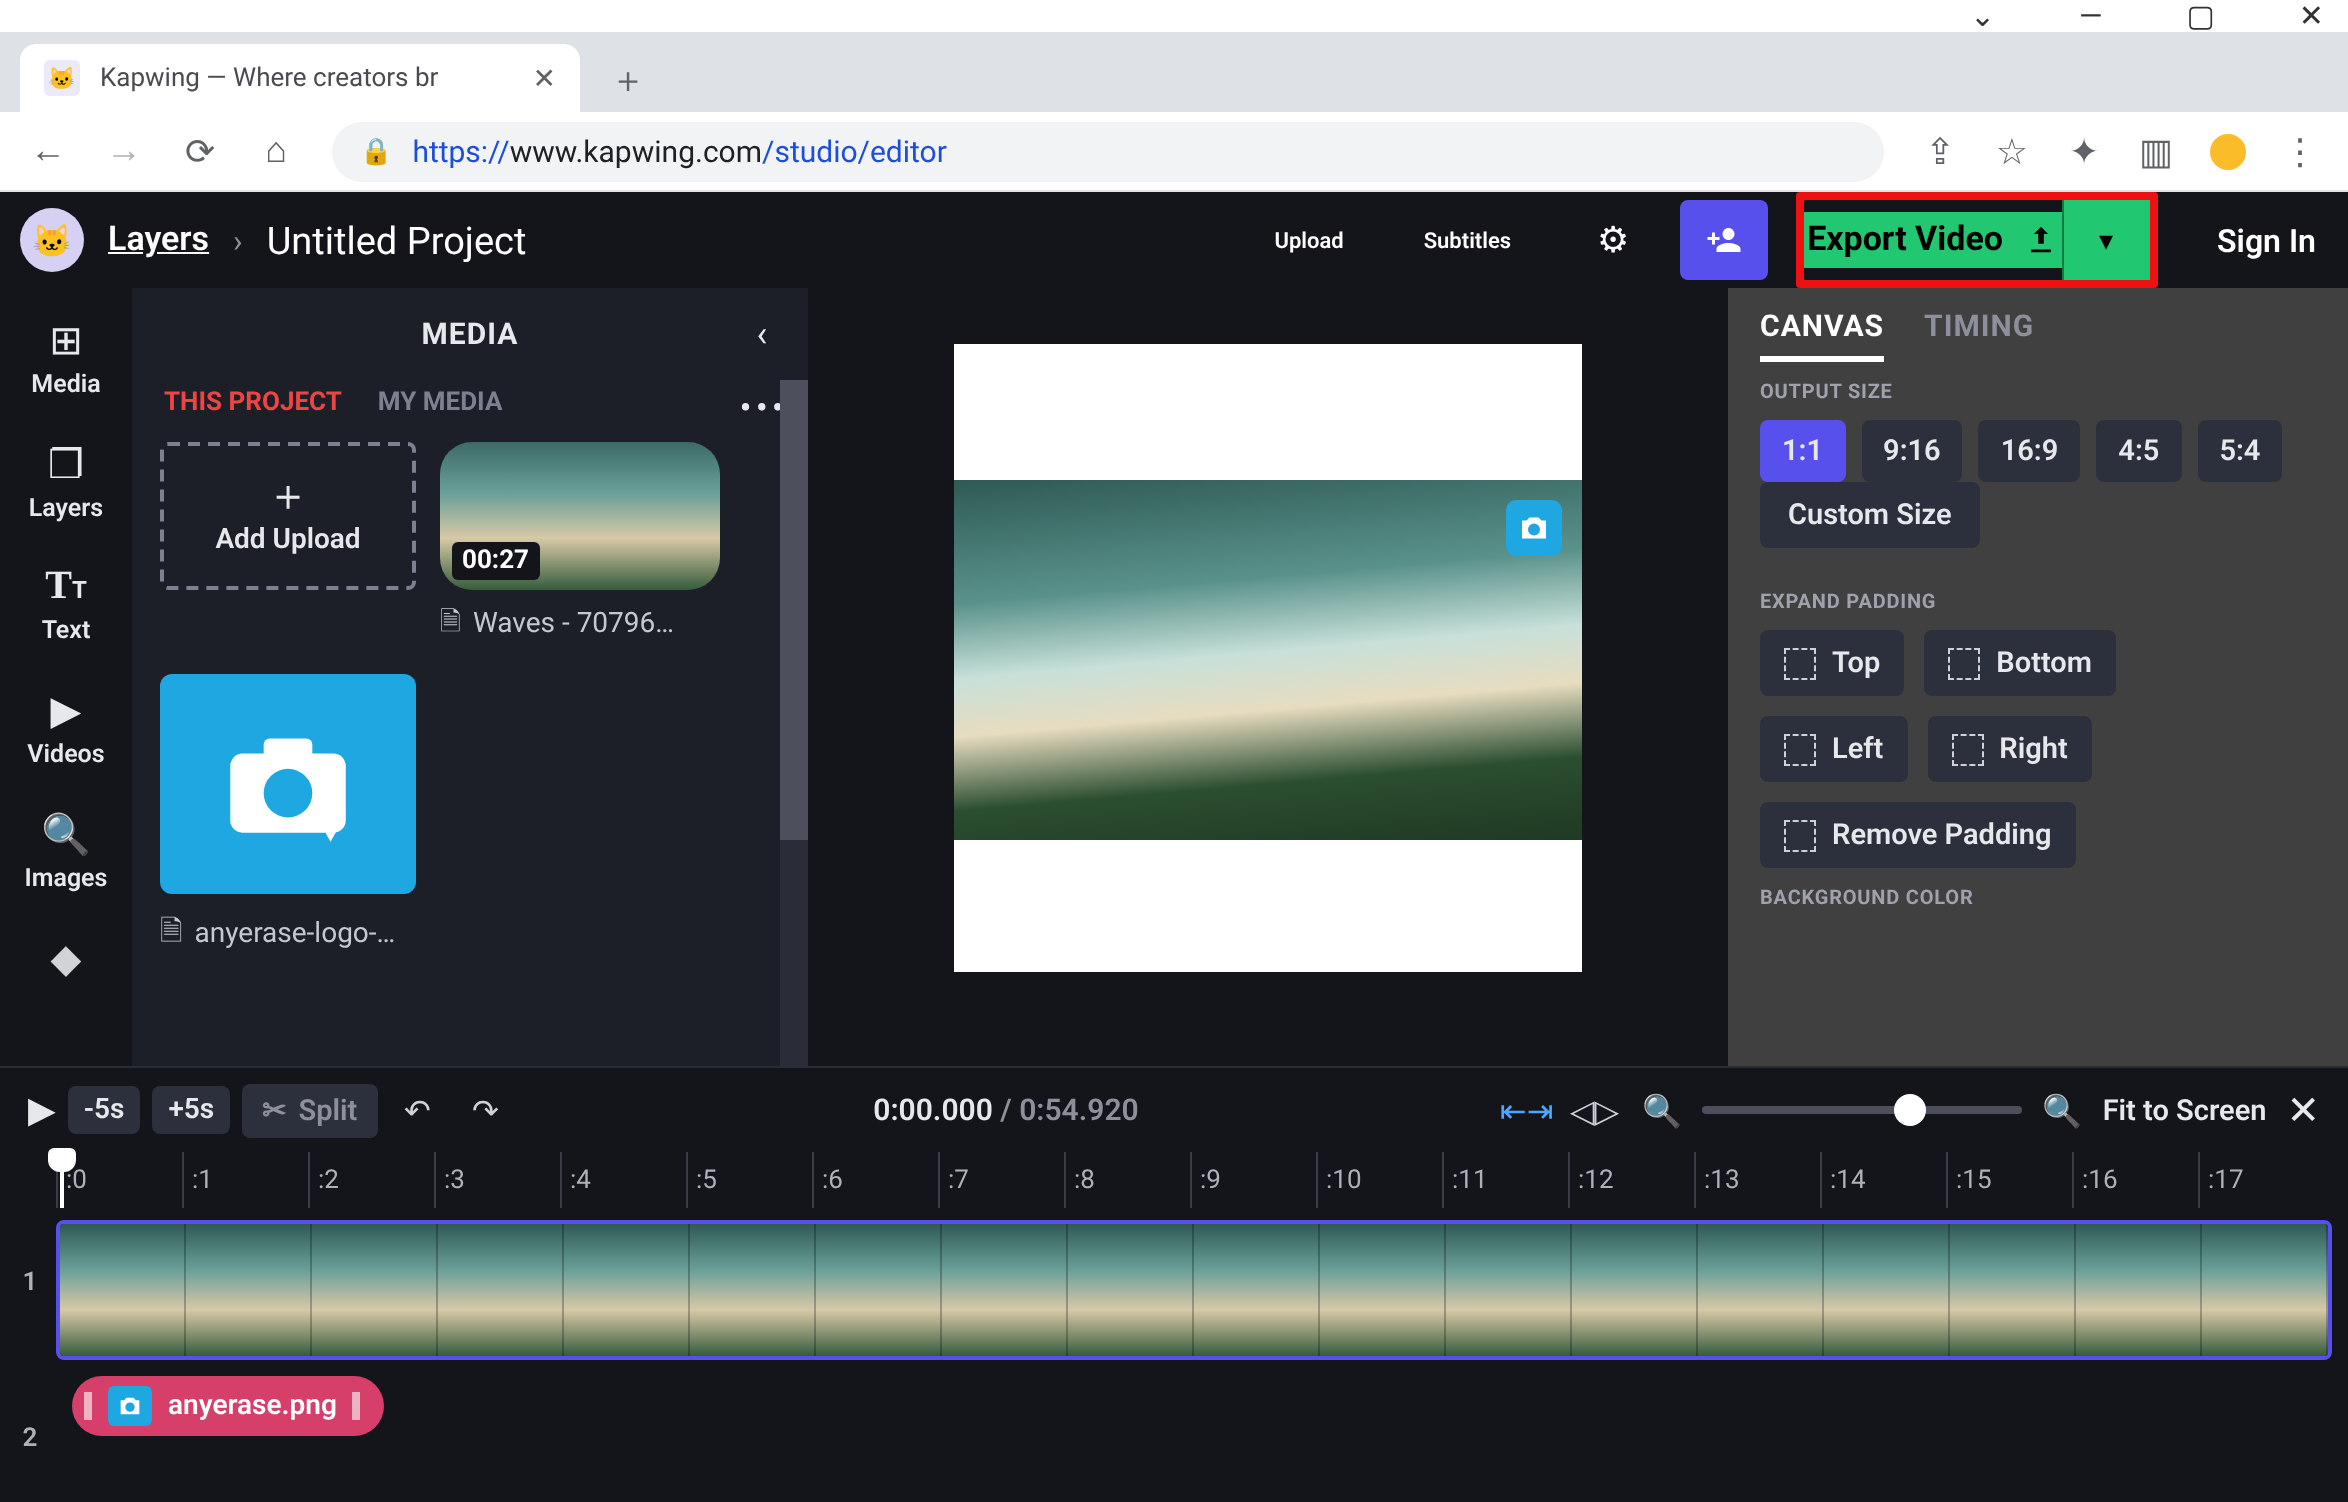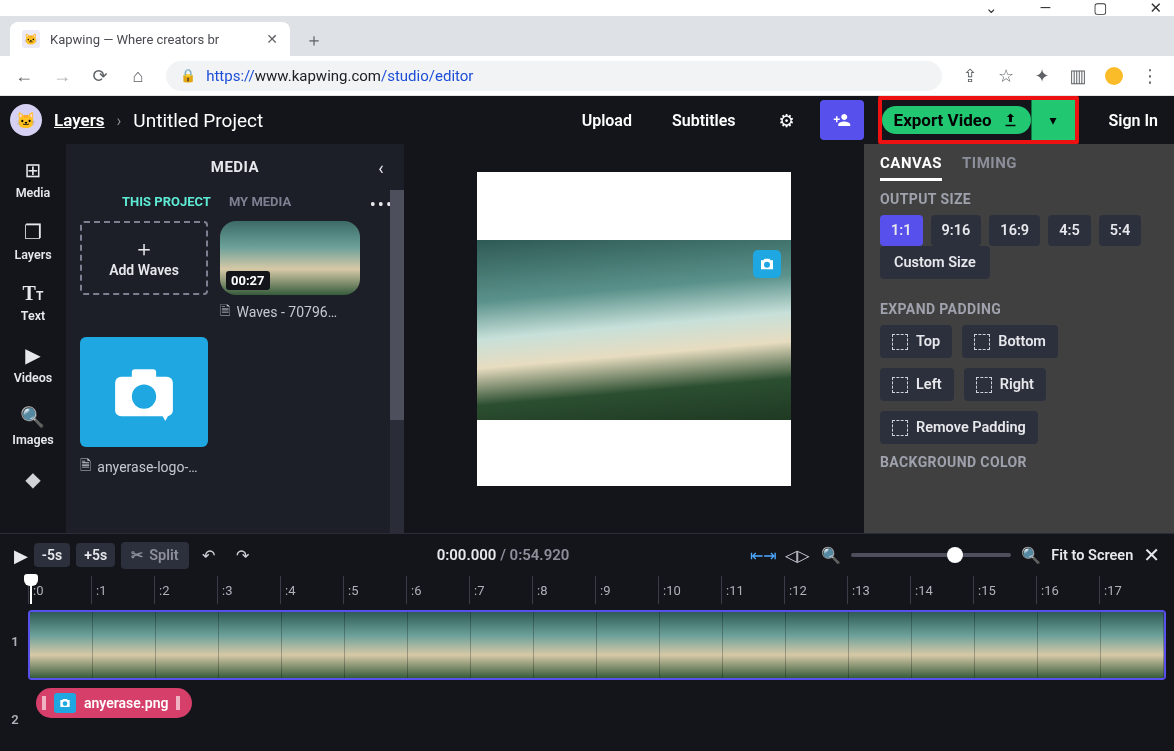--- a/index.html
+++ b/index.html
@@ -29,42 +29,42 @@
 .ext-icon { width: 18px; height: 18px; border-radius: 50%; background: #fbbc2a; }
 
 
 .app { background: #13151b; color: #fff; height: 655px; display: flex; flex-direction: column; }
 .app-header { height: 48px; display: flex; align-items: center; padding: 0 16px 0 10px; gap: 12px; background: #13151b; }
 .brand-logo { width: 32px; height: 32px; border-radius: 50%; background: #d6d0f2; display: flex; align-items: center; justify-content: center; font-size: 16px; }
 .brand-name { font-size: 17px; font-weight: 600; text-decoration: underline; }
 .crumb-sep { color: #8d8f9a; font-size: 16px; }
 .project-name { color: #ffffff; font-size: 19px; }
 .spacer { flex: 1; }
-.hdr-link { font-size: 16px; font-weight: 600; padding: 6px 4px; text-align: right; }
+.hdr-link { font-size: 11px; font-weight: 600; padding: 6px 4px; text-align: right; }
 .hdr-icon { width: 34px; height: 34px; display: flex; align-items: center; justify-content: center; font-size: 18px; }
 .invite-btn { background: #5850ec; width: 44px; height: 40px; border-radius: 4px; display: flex; align-items: center; justify-content: center; margin-left: 4px; font-size: 18px; }
 .export-wrap { display: flex; align-items: center; border: 4px solid #ee1111; border-radius: 2px; margin-left: 2px; }
-.export-btn { background: #22c771; color: #000; height: 28px; display: flex; align-items: center; padding: 0 12px; gap: 10px; font-size: 17px; font-weight: 700; border-radius: 14px; }
+.export-btn { background: #22c771; color: #000; height: 28px; display: flex; align-items: center; padding: 0 2px; gap: 10px; font-size: 17px; font-weight: 700; }
 .export-caret { background: #22c771; color: #000; width: 44px; height: 40px; display: flex; align-items: center; justify-content: center; border-left: 1px solid #0f7a43; font-size: 14px; }
 .signin { font-size: 16px; font-weight: 600; margin-left: 18px; }
 
 
 .app-body { flex: 1; display: flex; min-height: 0; }
 .left-rail { width: 66px; background: #13151b; display: flex; flex-direction: column; align-items: center; padding-top: 8px; gap: 8px; }
 .rail-item { display: flex; flex-direction: column; align-items: center; gap: 3px; padding: 6px 0; width: 100%; color: #e7e8ec; }
 .rail-item .ri-icon { font-size: 20px; }
 .rail-item .ri-label { font-size: 12.5px; font-weight: 600; }
 
 .media-panel { width: 338px; background: #1c1f28; display: flex; flex-direction: column; position: relative; }
 .media-panel-hdr { height: 46px; display: flex; align-items: center; justify-content: center; position: relative; color: #e7e8ec; }
 .media-panel-hdr h3 { font-size: 15px; font-weight: 700; letter-spacing: 0.5px; }
 .collapse-caret { position: absolute; right: 10px; top: 10px; font-size: 18px; color: #e7e8ec; width: 26px; height: 26px; display: flex; align-items: center; justify-content: center; }
 .panel-more { position: absolute; right: 10px; top: 50px; font-size: 18px; color: #e7e8ec; letter-spacing: 2px; }
 .media-tabs { display: flex; gap: 18px; padding: 4px 16px 8px; font-size: 13px; font-weight: 700; }
-.media-tabs .mt-active { color: #5eead4; margin-left: 40px; }
+.media-tabs .mt-active { color: #ef4444; }
 .media-tabs .mt { color: #7d8090; }
 .media-grid { display: flex; flex-wrap: wrap; gap: 12px; padding: 4px 14px; }
 .add-media { width: 128px; height: 74px; border: 2px dashed #7d8090; border-radius: 4px; display: flex; flex-direction: column; align-items: center; justify-content: center; color: #e7e8ec; gap: 2px; }
 .add-media .plus { font-size: 22px; font-weight: 300; line-height: 1; }
 .add-media .lbl { font-size: 14px; font-weight: 600; }
 .media-card { width: 140px; display: flex; flex-direction: column; gap: 6px; }
 .media-thumb { width: 140px; height: 74px; border-radius: 16px; background: linear-gradient(180deg,#3d6b67 0%,#6aa099 35%,#d7c9a7 65%,#355c3c 100%); position: relative; overflow: hidden; }
 .media-dur { position: absolute; left: 6px; bottom: 5px; background: #13151b; color: #fff; font-size: 13px; font-weight: 700; padding: 2px 5px; border-radius: 3px; }
 .media-name { display: flex; align-items: center; gap: 6px; color: #c6c8d1; font-size: 14px; }
 .media-name .file-ico { font-size: 13px; }
@@ -77,21 +77,21 @@
 .canvas-area { flex: 1; background: #13151b; display: flex; align-items: flex-start; justify-content: center; padding-top: 28px; }
 .canvas-stage { width: 314px; height: 314px; background: #fff; position: relative; }
 .stage-video { position: absolute; left: 0; top: 68px; width: 314px; height: 180px; background: linear-gradient(175deg,#2f5a55 0%,#5a928b 30%,#c7e0d9 48%,#e7dcc0 62%,#2b4e30 80%,#1f3a23 100%); }
 .stage-badge { position: absolute; right: 10px; top: 78px; width: 28px; height: 28px; background: #1ea7e1; border-radius: 5px; display:flex; align-items:center; justify-content:center; }
 
 .right-panel { width: 310px; background: #404040; padding: 10px 14px 0 16px; overflow: hidden; color: #e7e8ec; }
 .rp-tabs { display: flex; gap: 20px; border-bottom: none; margin-bottom: 10px; }
 .rp-tab { font-size: 15px; font-weight: 700; padding-bottom: 6px; letter-spacing: 0.5px; }
 .rp-tab.active { color: #fff; border-bottom: 3px solid #fff; }
 .rp-tab.inactive { color: #8d8f9a; }
-.rp-section-label { font-size: 14px; font-weight: 700; color: #9fa2ad; letter-spacing: 0.4px; margin: 8px 0; }
+.rp-section-label { font-size: 10px; font-weight: 700; color: #9fa2ad; letter-spacing: 0.4px; margin: 8px 0; }
 .ratio-row { display: flex; gap: 8px; flex-wrap: wrap; }
 .ratio-btn { background: #2c303c; border-radius: 4px; padding: 7px 11px; font-size: 14.5px; font-weight: 600; color: #e7e8ec; }
 .ratio-btn.active { background: #5850ec; }
 .custom-size { display: inline-block; background: #2c303c; border-radius: 4px; padding: 8px 14px; font-size: 14.5px; font-weight: 600; margin-bottom: 14px; }
 .pad-row { display: flex; gap: 10px; margin-bottom: 10px; }
 .pad-btn { background: #2c303c; border-radius: 4px; padding: 8px 12px; font-size: 14.5px; font-weight: 600; display: flex; align-items: center; gap: 8px; }
 .pad-ico { width: 16px; height: 16px; border: 1.5px dashed #cfd1da; display: inline-block; }
 
 
 .timeline { background: #13151b; height: calc(655px - 48px - 389px); display: flex; flex-direction: column; border-top: 1px solid #2a2d38; }
@@ -228,21 +228,21 @@
         <div class="collapse-caret">‹</div>
       </div>
       <div class="panel-more">•••</div>
       <div class="media-tabs">
         <span class="mt-active">THIS PROJECT</span>
         <span class="mt">MY MEDIA</span>
       </div>
       <div class="media-grid">
         <div class="add-media">
           <span class="plus">＋</span>
-          <span class="lbl">Add Waves</span>
+          <span class="lbl">Add Upload</span>
         </div>
         <div class="media-card">
           <div class="media-thumb">
             <span class="media-dur">00:27</span>
           </div>
           <div class="media-name">
             <span class="file-ico">🗎</span>
             <span>Waves - 70796…</span>
           </div>
         </div>

